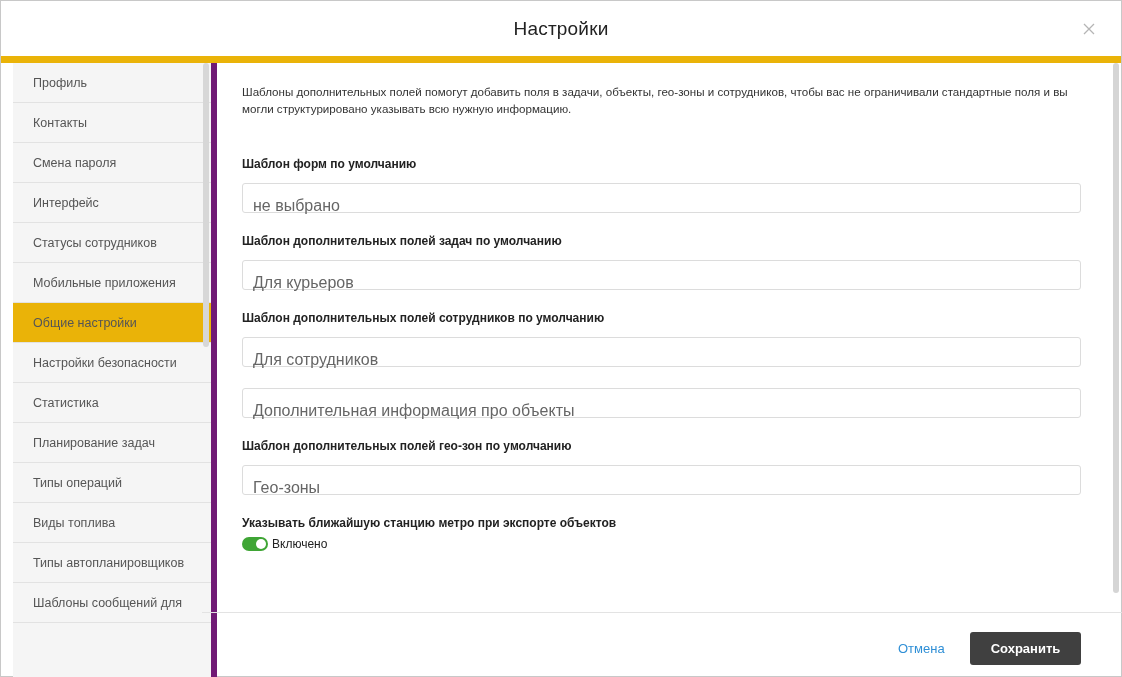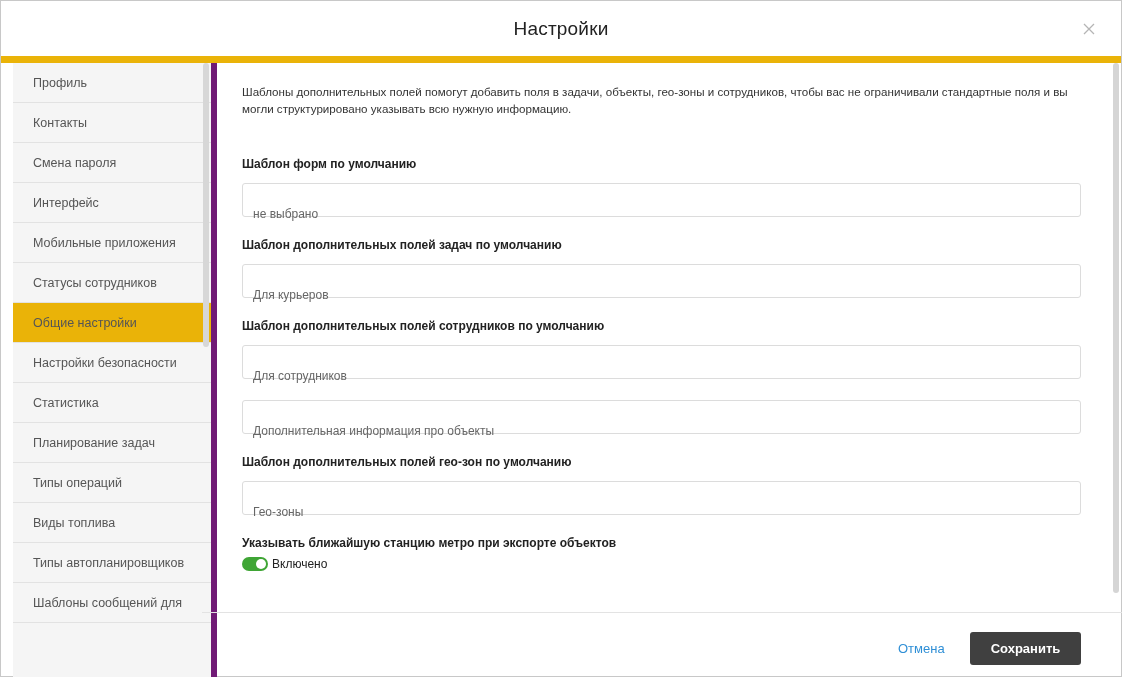--- a/index.html
+++ b/index.html
@@ -45,21 +45,21 @@
     .intro {
       font-size: 11.6px; line-height: 17px; color: #333; width: 845px;
       margin-bottom: 40px;
     }
     .field-label {
       font-size: 12px; font-weight: bold; color: #222;
       margin-bottom: 12px; height: 14px; margin-top: 20px;
     }
     .field-input {
       width: 839px; height: 30px; border: 1px solid #dcdcdc; border-radius: 3px;
-      padding: 16px 10px; line-height: 28px; font-size: 12px; color: #666;
+      padding: 8px 10px; line-height: 28px; font-size: 16px; color: #666;
       margin-bottom: 21px; cursor: pointer; background: #fff;
     }
     .toggle-row { display: flex; align-items: center; margin-top: -5px; }
     .toggle {
       width: 26px; height: 14px; border-radius: 7px; background: #3fa535;
       position: relative; margin-right: 4px; cursor: pointer;
     }
     .toggle-knob {
       position: absolute; right: 2px; top: 2px; width: 10px; height: 10px;
       background: #fff; border-radius: 50%;
@@ -94,22 +94,22 @@
         <path d="M3 3 L13 13 M13 3 L3 13" stroke="#b5b5b5" stroke-width="1.3" fill="none"></path>
       </svg>
     </div>
   </div>
 
   <div class="sidebar">
     <div class="sidebar-item">Профиль</div>
     <div class="sidebar-item">Контакты</div>
     <div class="sidebar-item">Смена пароля</div>
     <div class="sidebar-item">Интерфейс</div>
+    <div class="sidebar-item">Статусы сотрудников</div>
     <div class="sidebar-item">Мобильные приложения</div>
-    <div class="sidebar-item">Статусы сотрудников</div>
     <div class="sidebar-item active">Общие настройки</div>
     <div class="sidebar-item">Настройки безопасности</div>
     <div class="sidebar-item">Статистика</div>
     <div class="sidebar-item">Планирование задач</div>
     <div class="sidebar-item">Типы операций</div>
     <div class="sidebar-item">Виды топлива</div>
     <div class="sidebar-item">Типы автопланировщиков</div>
     <div class="sidebar-item">Шаблоны сообщений для</div>
     <div class="sidebar-scrollbar"></div>
   </div>

